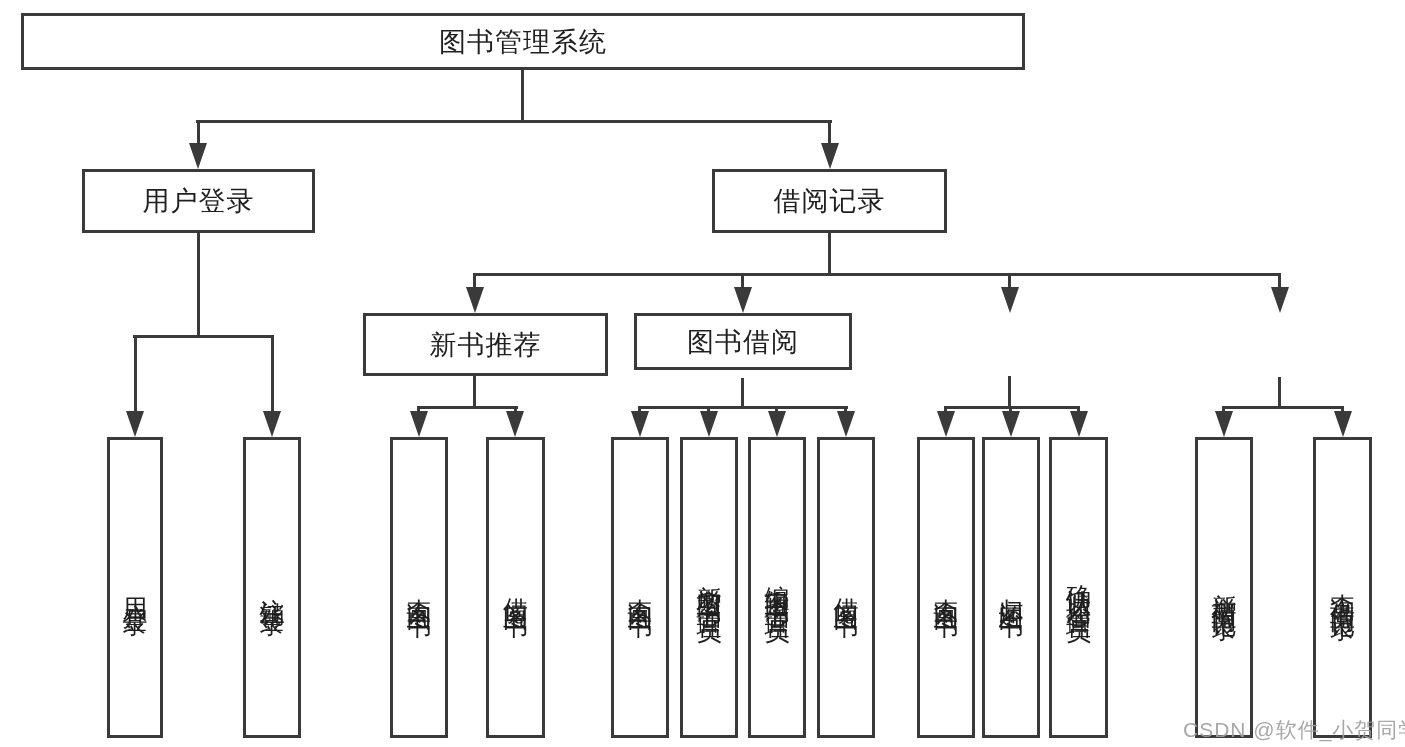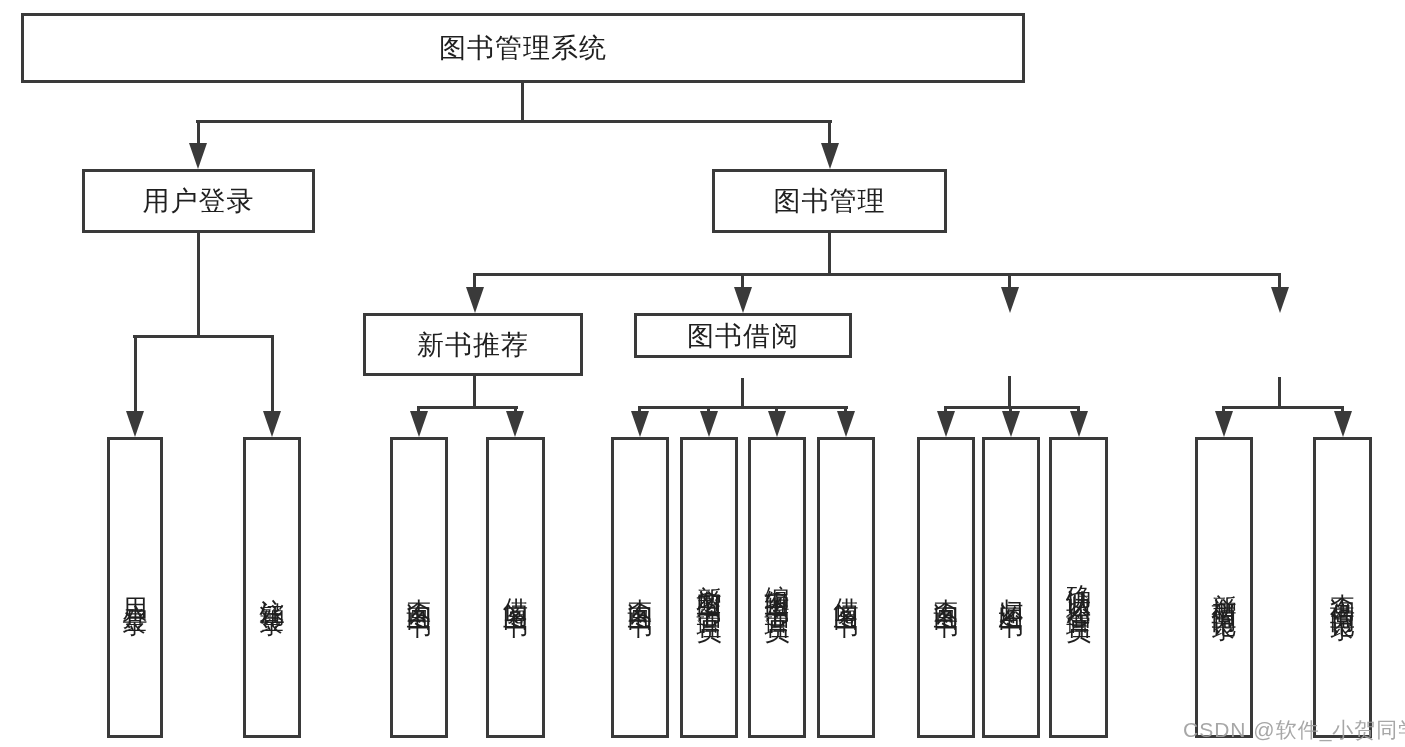--- a/index.html
+++ b/index.html
@@ -25,25 +25,25 @@
   }
   .h-node { font-size: 27px; letter-spacing: 1px; }
   .v-node { top: 437px; height: 301px; }
   .v-node span {
     writing-mode: vertical-rl;
     font-size: 25px;
     letter-spacing: 5px;
     line-height: 1;
     white-space: nowrap;
   }
-  .n-root { left: 21px;  top: 13px;  width: 1004px; height: 70px; }
+  .n-root { left: 21px;  top: 13px;  width: 1004px; height: 57px; }
   .n-l2a  { left: 82px;  top: 169px; width: 233px;  height: 64px; }
   .n-l2b  { left: 712px; top: 169px; width: 235px;  height: 64px; }
-  .n-l3a  { left: 363px; top: 313px; width: 220px;  height: 63px; text-align: center; }
-  .n-l3b  { left: 634px; top: 313px; width: 218px;  height: 45px; }
+  .n-l3a  { left: 363px; top: 313px; width: 245px;  height: 63px; text-align: center; }
+  .n-l3b  { left: 634px; top: 313px; width: 218px;  height: 57px; }
   .n-l3c  { left: 902px; top: 313px; width: 216px;  height: 63px; }
   .n-l3d  { left: 1172px;top: 313px; width: 216px;  height: 63px; }
   .n-f1  { left: 107px;  width: 56px; }
   .n-f2  { left: 243px;  width: 58px; }
   .n-f3  { left: 390px;  width: 58px; }
   .n-f4  { left: 486px;  width: 59px; }
   .n-f5  { left: 611px;  width: 58px; }
   .n-f6  { left: 680px;  width: 58px; }
   .n-f7  { left: 748px;  width: 58px; }
   .n-f8  { left: 817px;  width: 58px; }
@@ -197,21 +197,21 @@
   <div class="arr a-o2"></div>
 
   <div class="node h-node n-root">
     <span>图书管理系统</span>
   </div>
 
   <div class="node h-node n-l2a">
     <span>用户登录</span>
   </div>
   <div class="node h-node n-l2b">
-    <span>图书管理</span>
+    <span>借阅记录</span>
   </div>
 
   <div class="node h-node n-l3a">
     <span>新书推荐</span>
   </div>
   <div class="node h-node n-l3b">
     <span>图书借阅</span>
   </div>
 
   <div class="node v-node n-f1">

